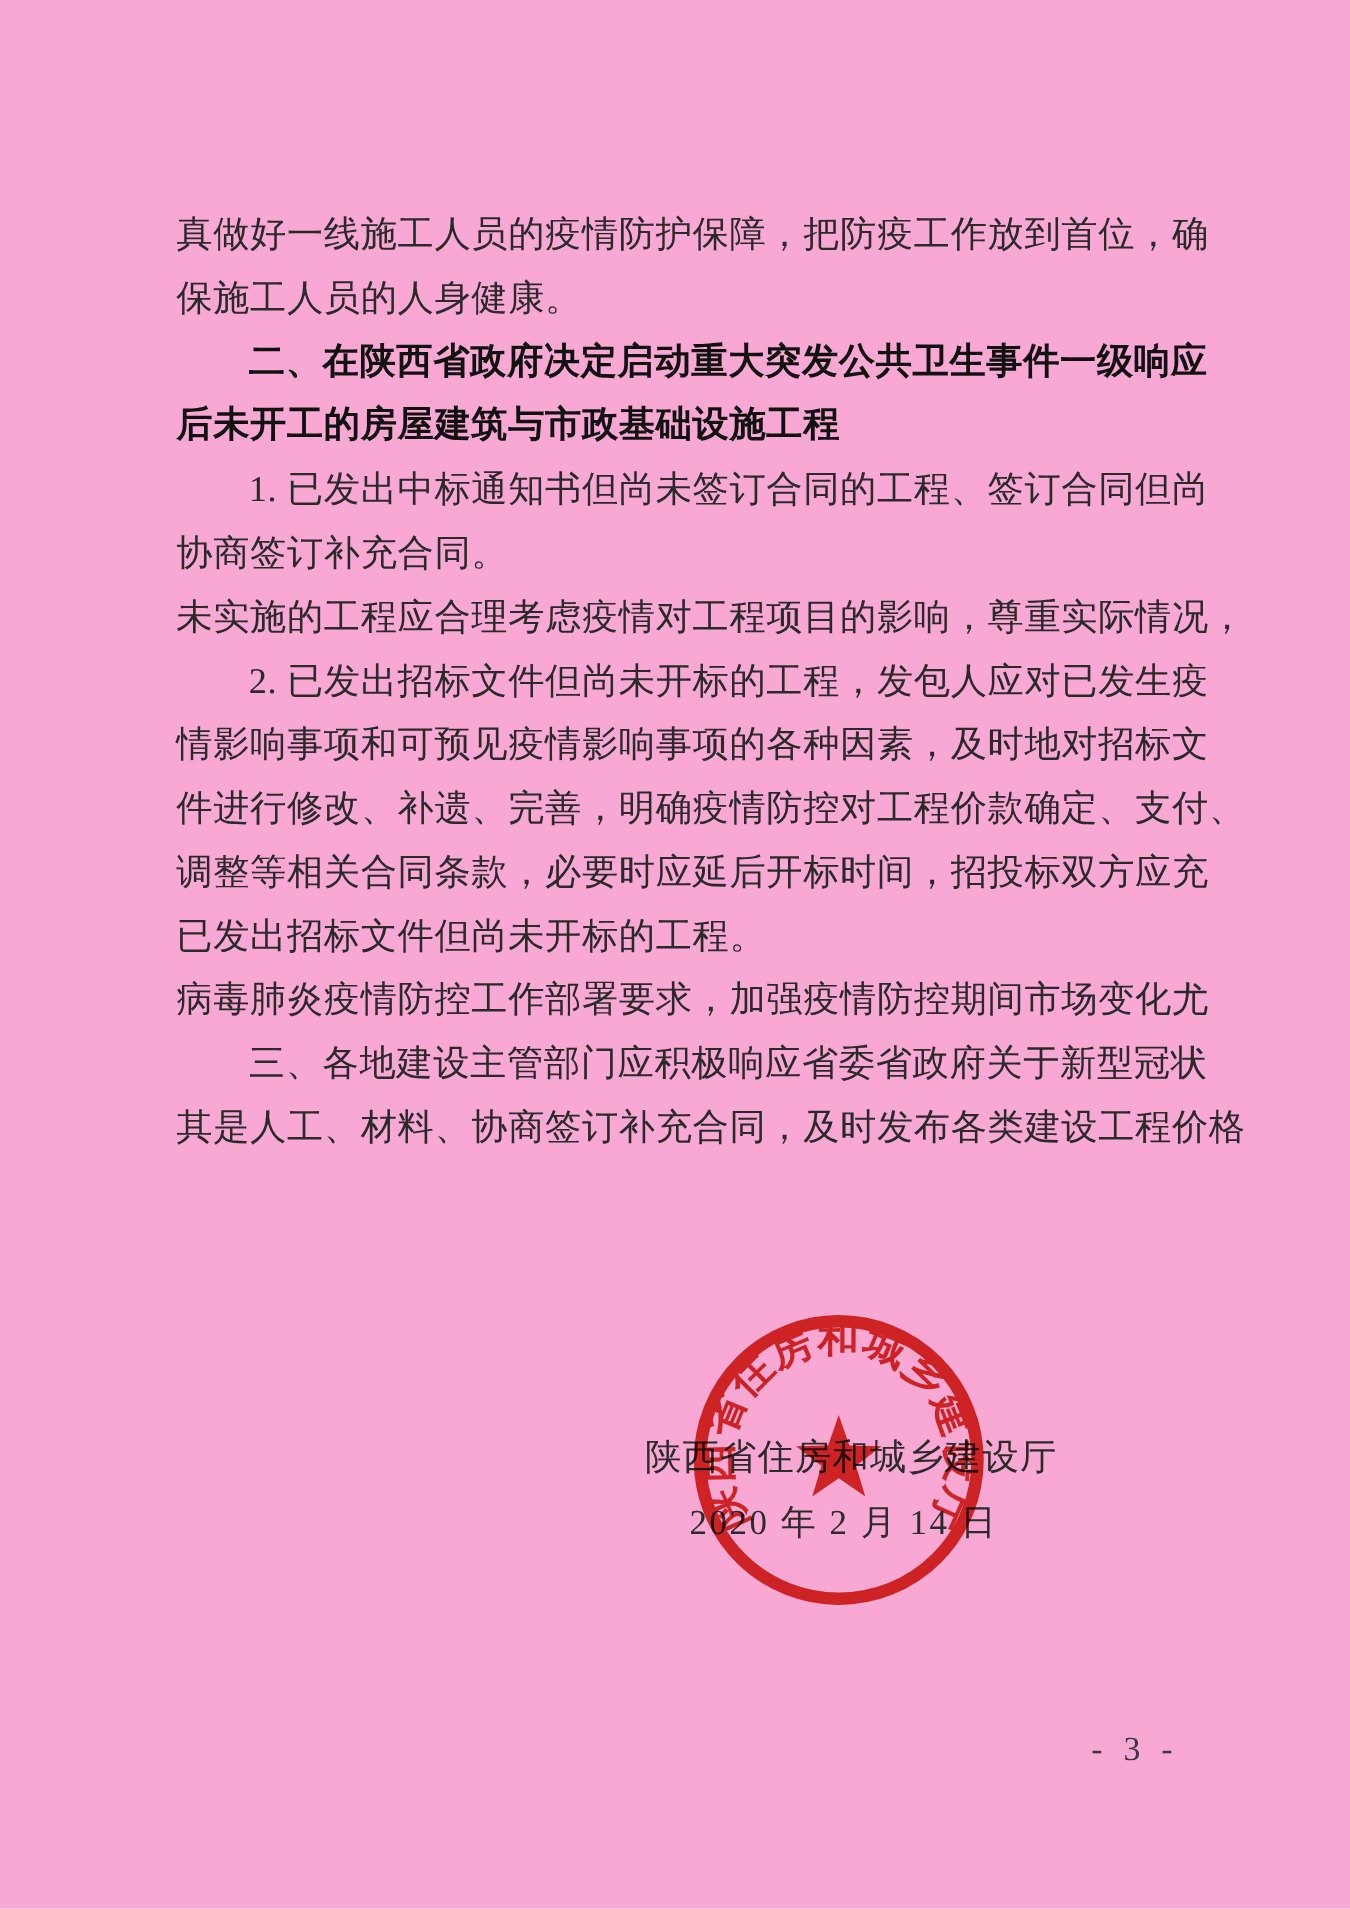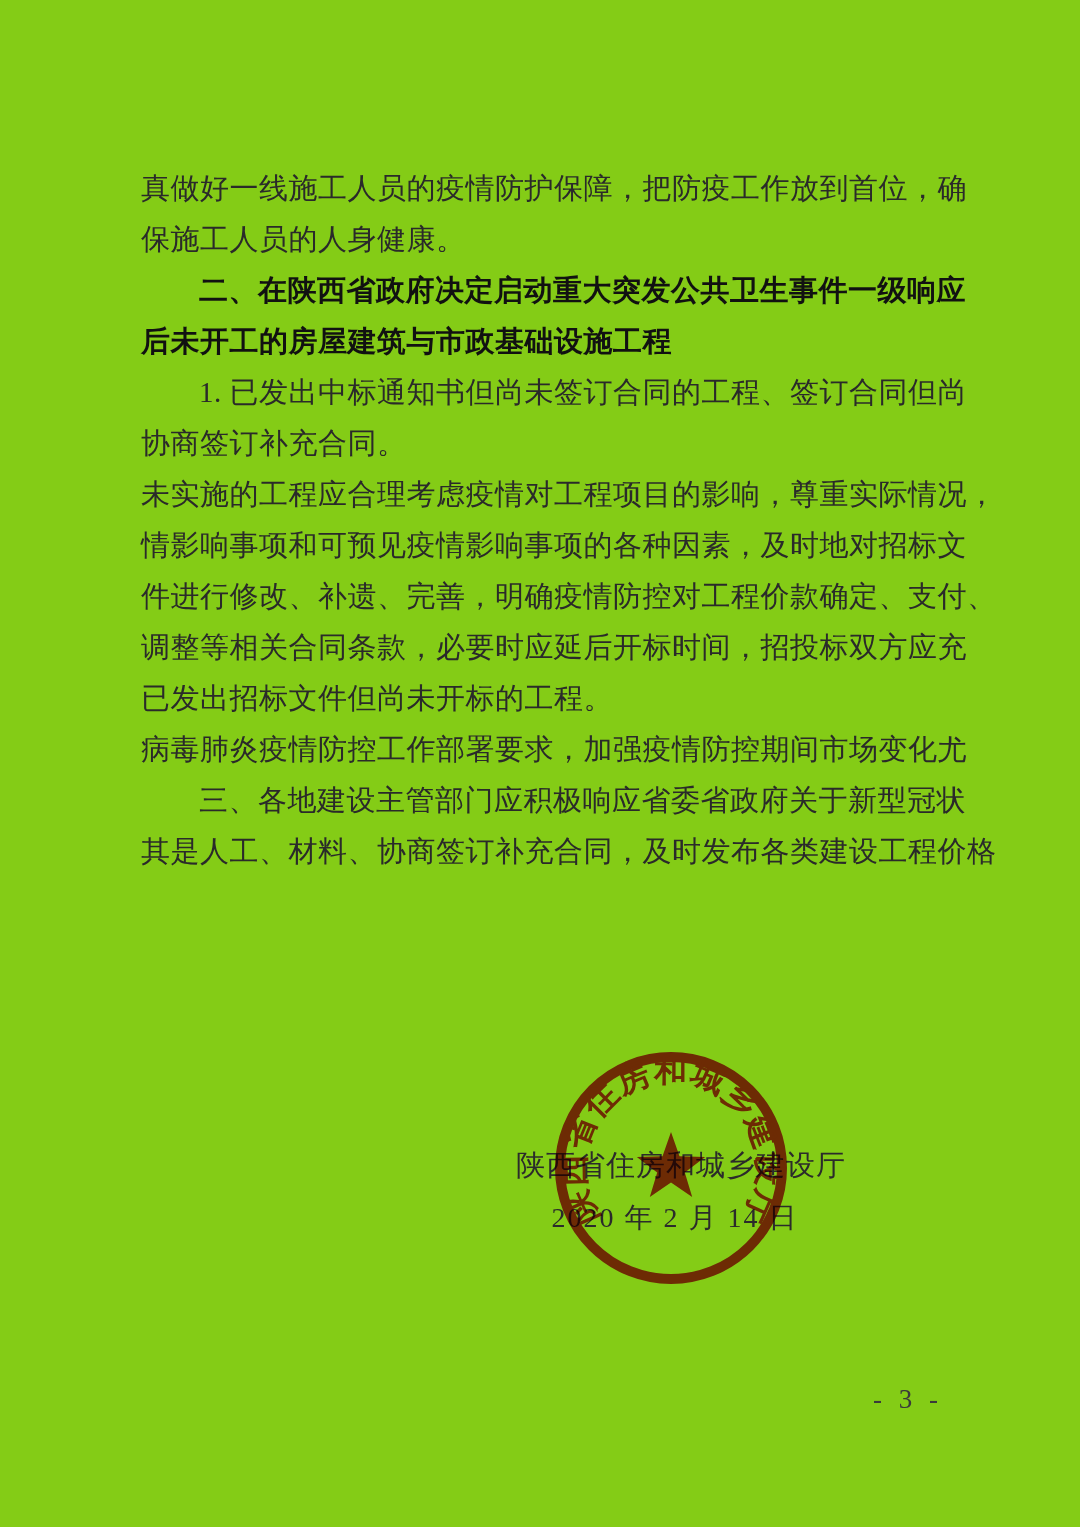--- a/index.html
+++ b/index.html
@@ -1,20 +1,20 @@
 <!DOCTYPE html>
 <html><head>
 <meta charset="utf-8">
 <style>
   * { margin:0; padding:0; box-sizing:border-box; }
   html,body { background:#ffffff; }
   .page {
     position:relative;
     width:1080px; height:1527px;
-    background:#84cc16;
+    background:#f9a8d4;
     overflow:hidden;
     font-family:"Liberation Serif","DejaVu Serif",serif;
     color:#2e2e2e;
   }
   .text-block {
     position:absolute;
     left:141px; top:163px;
     width:816px;
   }
   .line {
@@ -23,21 +23,21 @@
     line-height:51px;
     letter-spacing:0.5px;
     text-align:justify;
     text-align-last:justify;
     white-space:nowrap;
     color:#2a2a2a;
   }
   .line.endp { text-align-last:left; }
   .line.indent { text-indent:58px; }
   .line.head {
-    font-family:Liberation Sans, sans-serif;
+    font-family:Liberation Mono, monospace;
     font-weight:bold;
     color:#111111;
   }
   .sig-agency {
     position:absolute;
     left:681px; top:1146px;
     transform:translateX(-50%);
     font-size:29px;
     letter-spacing:1px;
     white-space:nowrap;
@@ -84,20 +84,21 @@
     <div class="line">真做好一线施工人员的疫情防护保障，把防疫工作放到首位，确</div>
     <div class="line endp">保施工人员的人身健康。</div>
 
     <div class="line head indent">二、在陕西省政府决定启动重大突发公共卫生事件一级响应</div>
     <div class="line head endp">后未开工的房屋建筑与市政基础设施工程</div>
 
     <div class="line indent">1. 已发出中标通知书但尚未签订合同的工程、签订合同但尚</div>
     <div class="line endp">协商签订补充合同。</div>
     <div class="line">未实施的工程应合理考虑疫情对工程项目的影响，尊重实际情况，</div>
 
+    <div class="line indent">2. 已发出招标文件但尚未开标的工程，发包人应对已发生疫</div>
     <div class="line">情影响事项和可预见疫情影响事项的各种因素，及时地对招标文</div>
     <div class="line">件进行修改、补遗、完善，明确疫情防控对工程价款确定、支付、</div>
     <div class="line">调整等相关合同条款，必要时应延后开标时间，招投标双方应充</div>
     <div class="line endp">已发出招标文件但尚未开标的工程。</div>
 
     <div class="line">病毒肺炎疫情防控工作部署要求，加强疫情防控期间市场变化尤</div>
     <div class="line indent">三、各地建设主管部门应积极响应省委省政府关于新型冠状</div>
     <div class="line">其是人工、材料、协商签订补充合同，及时发布各类建设工程价格</div>
   </div>
 

